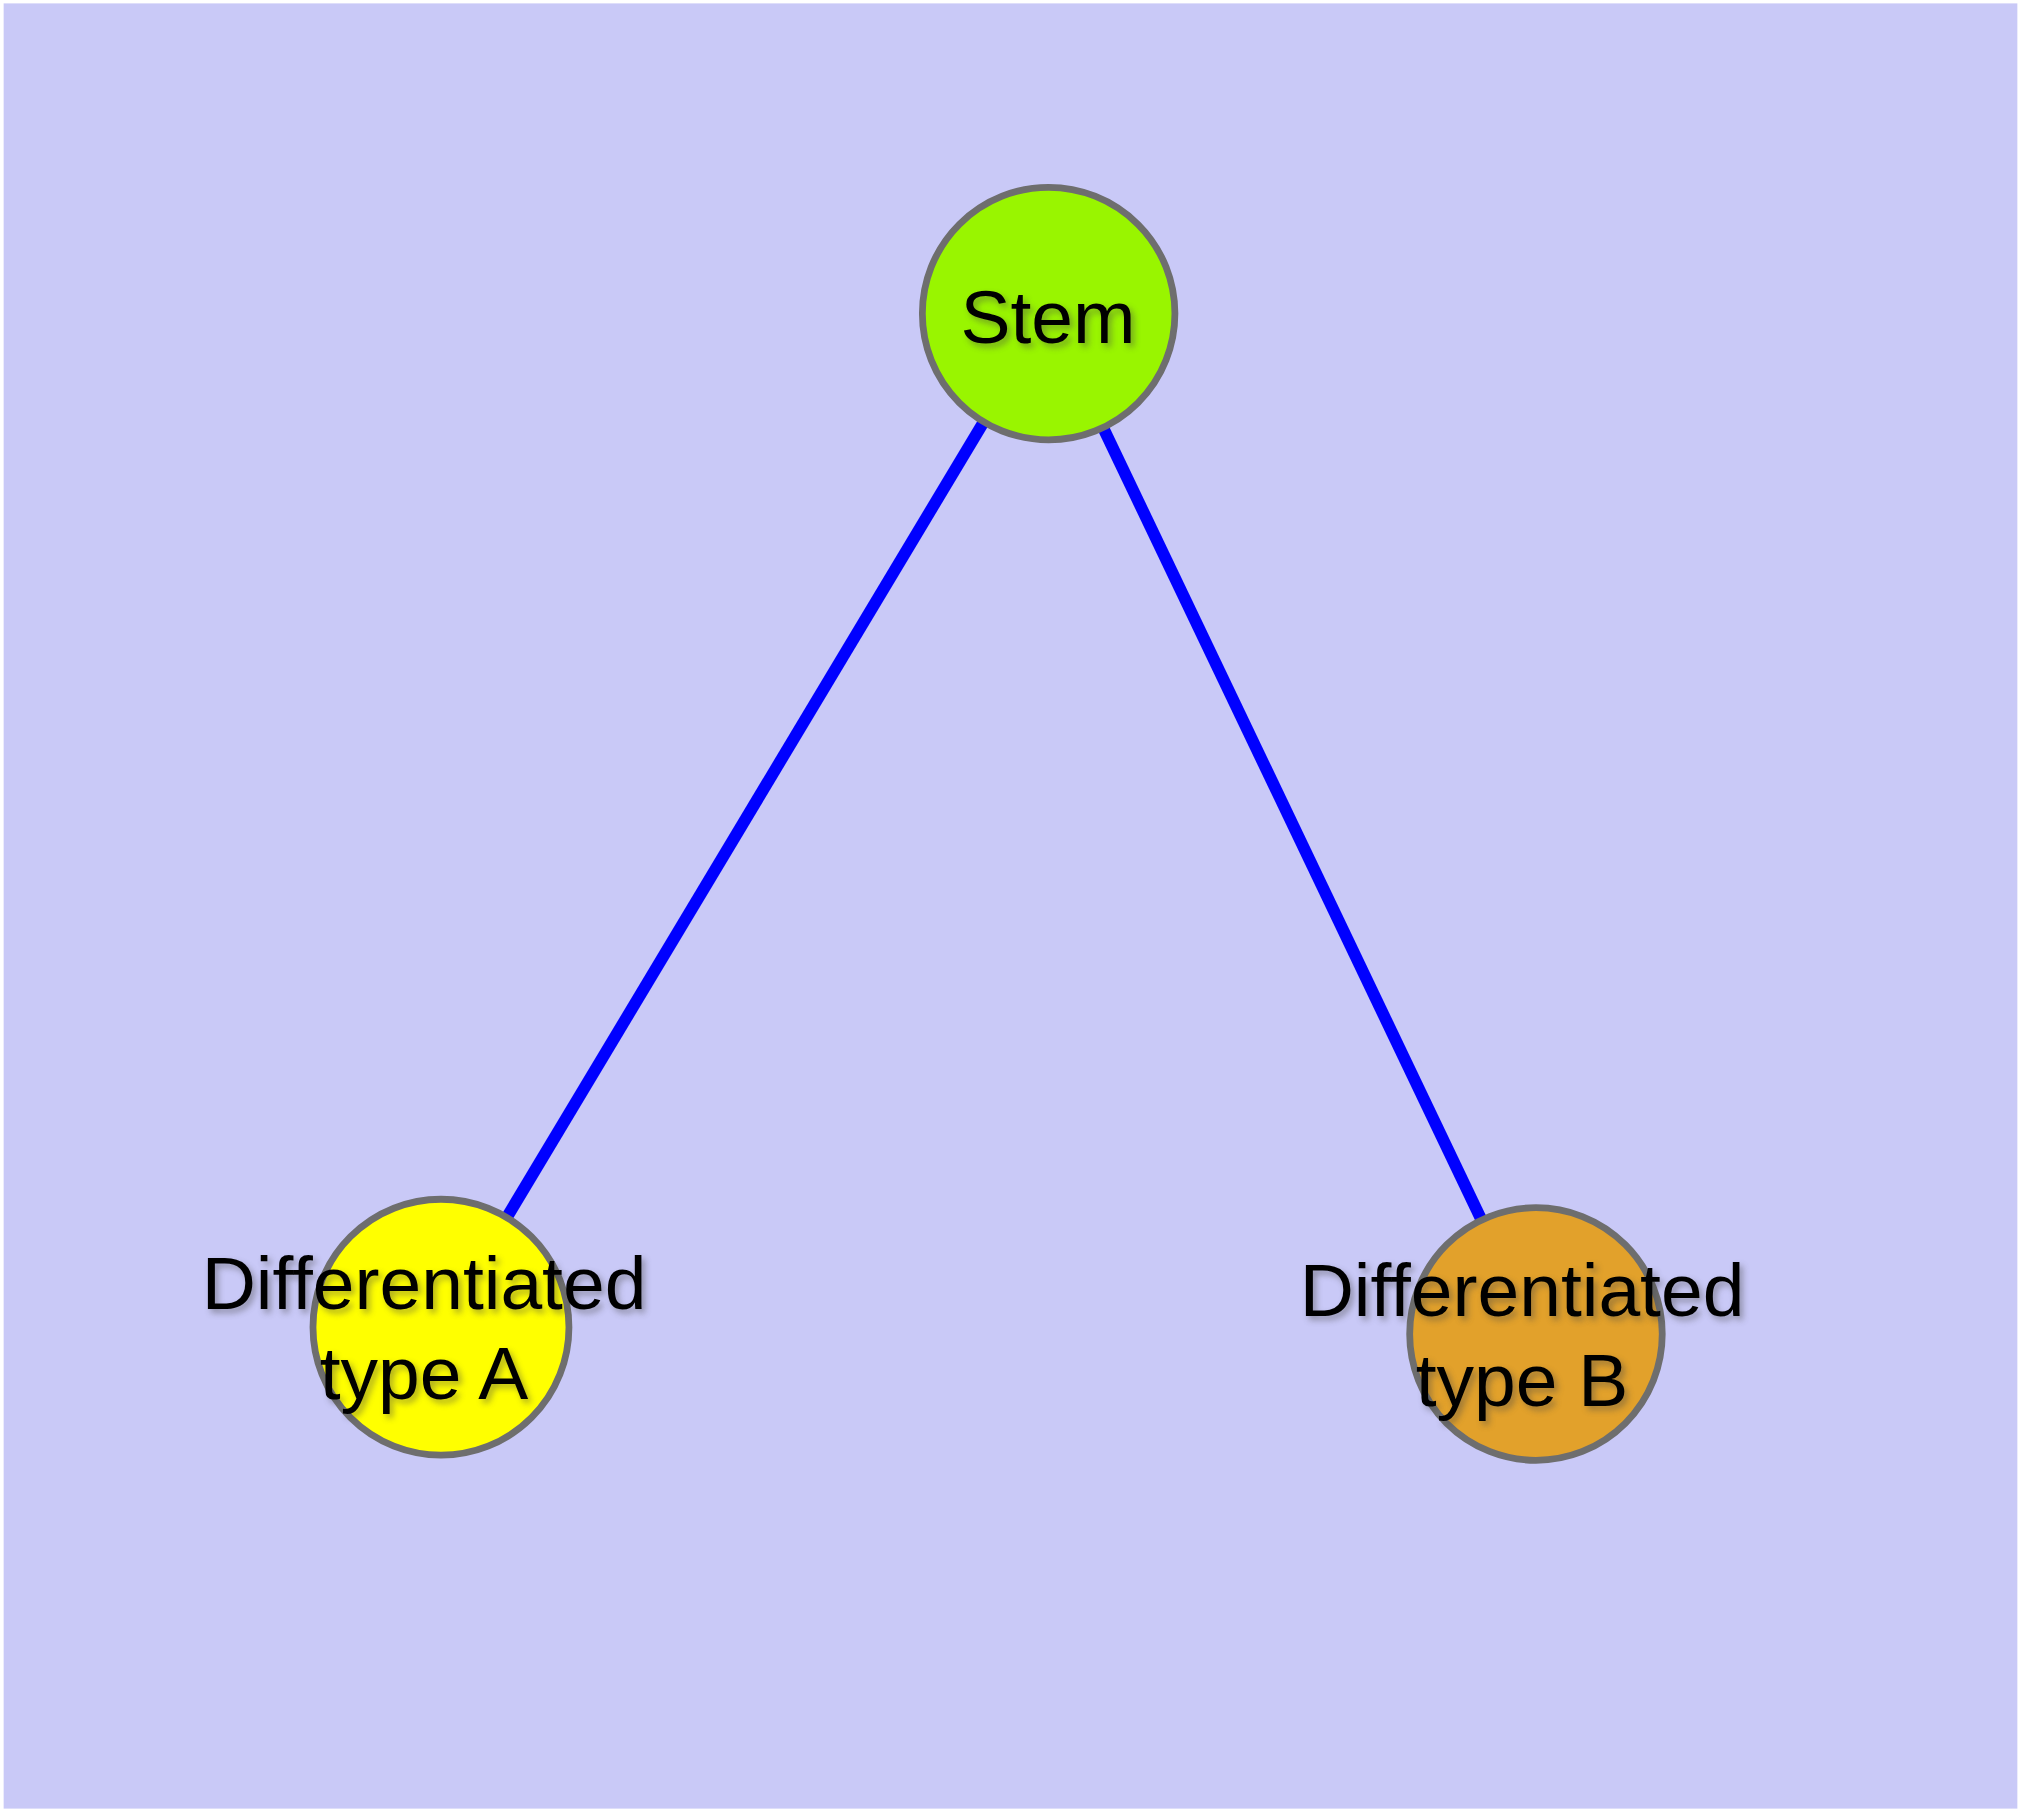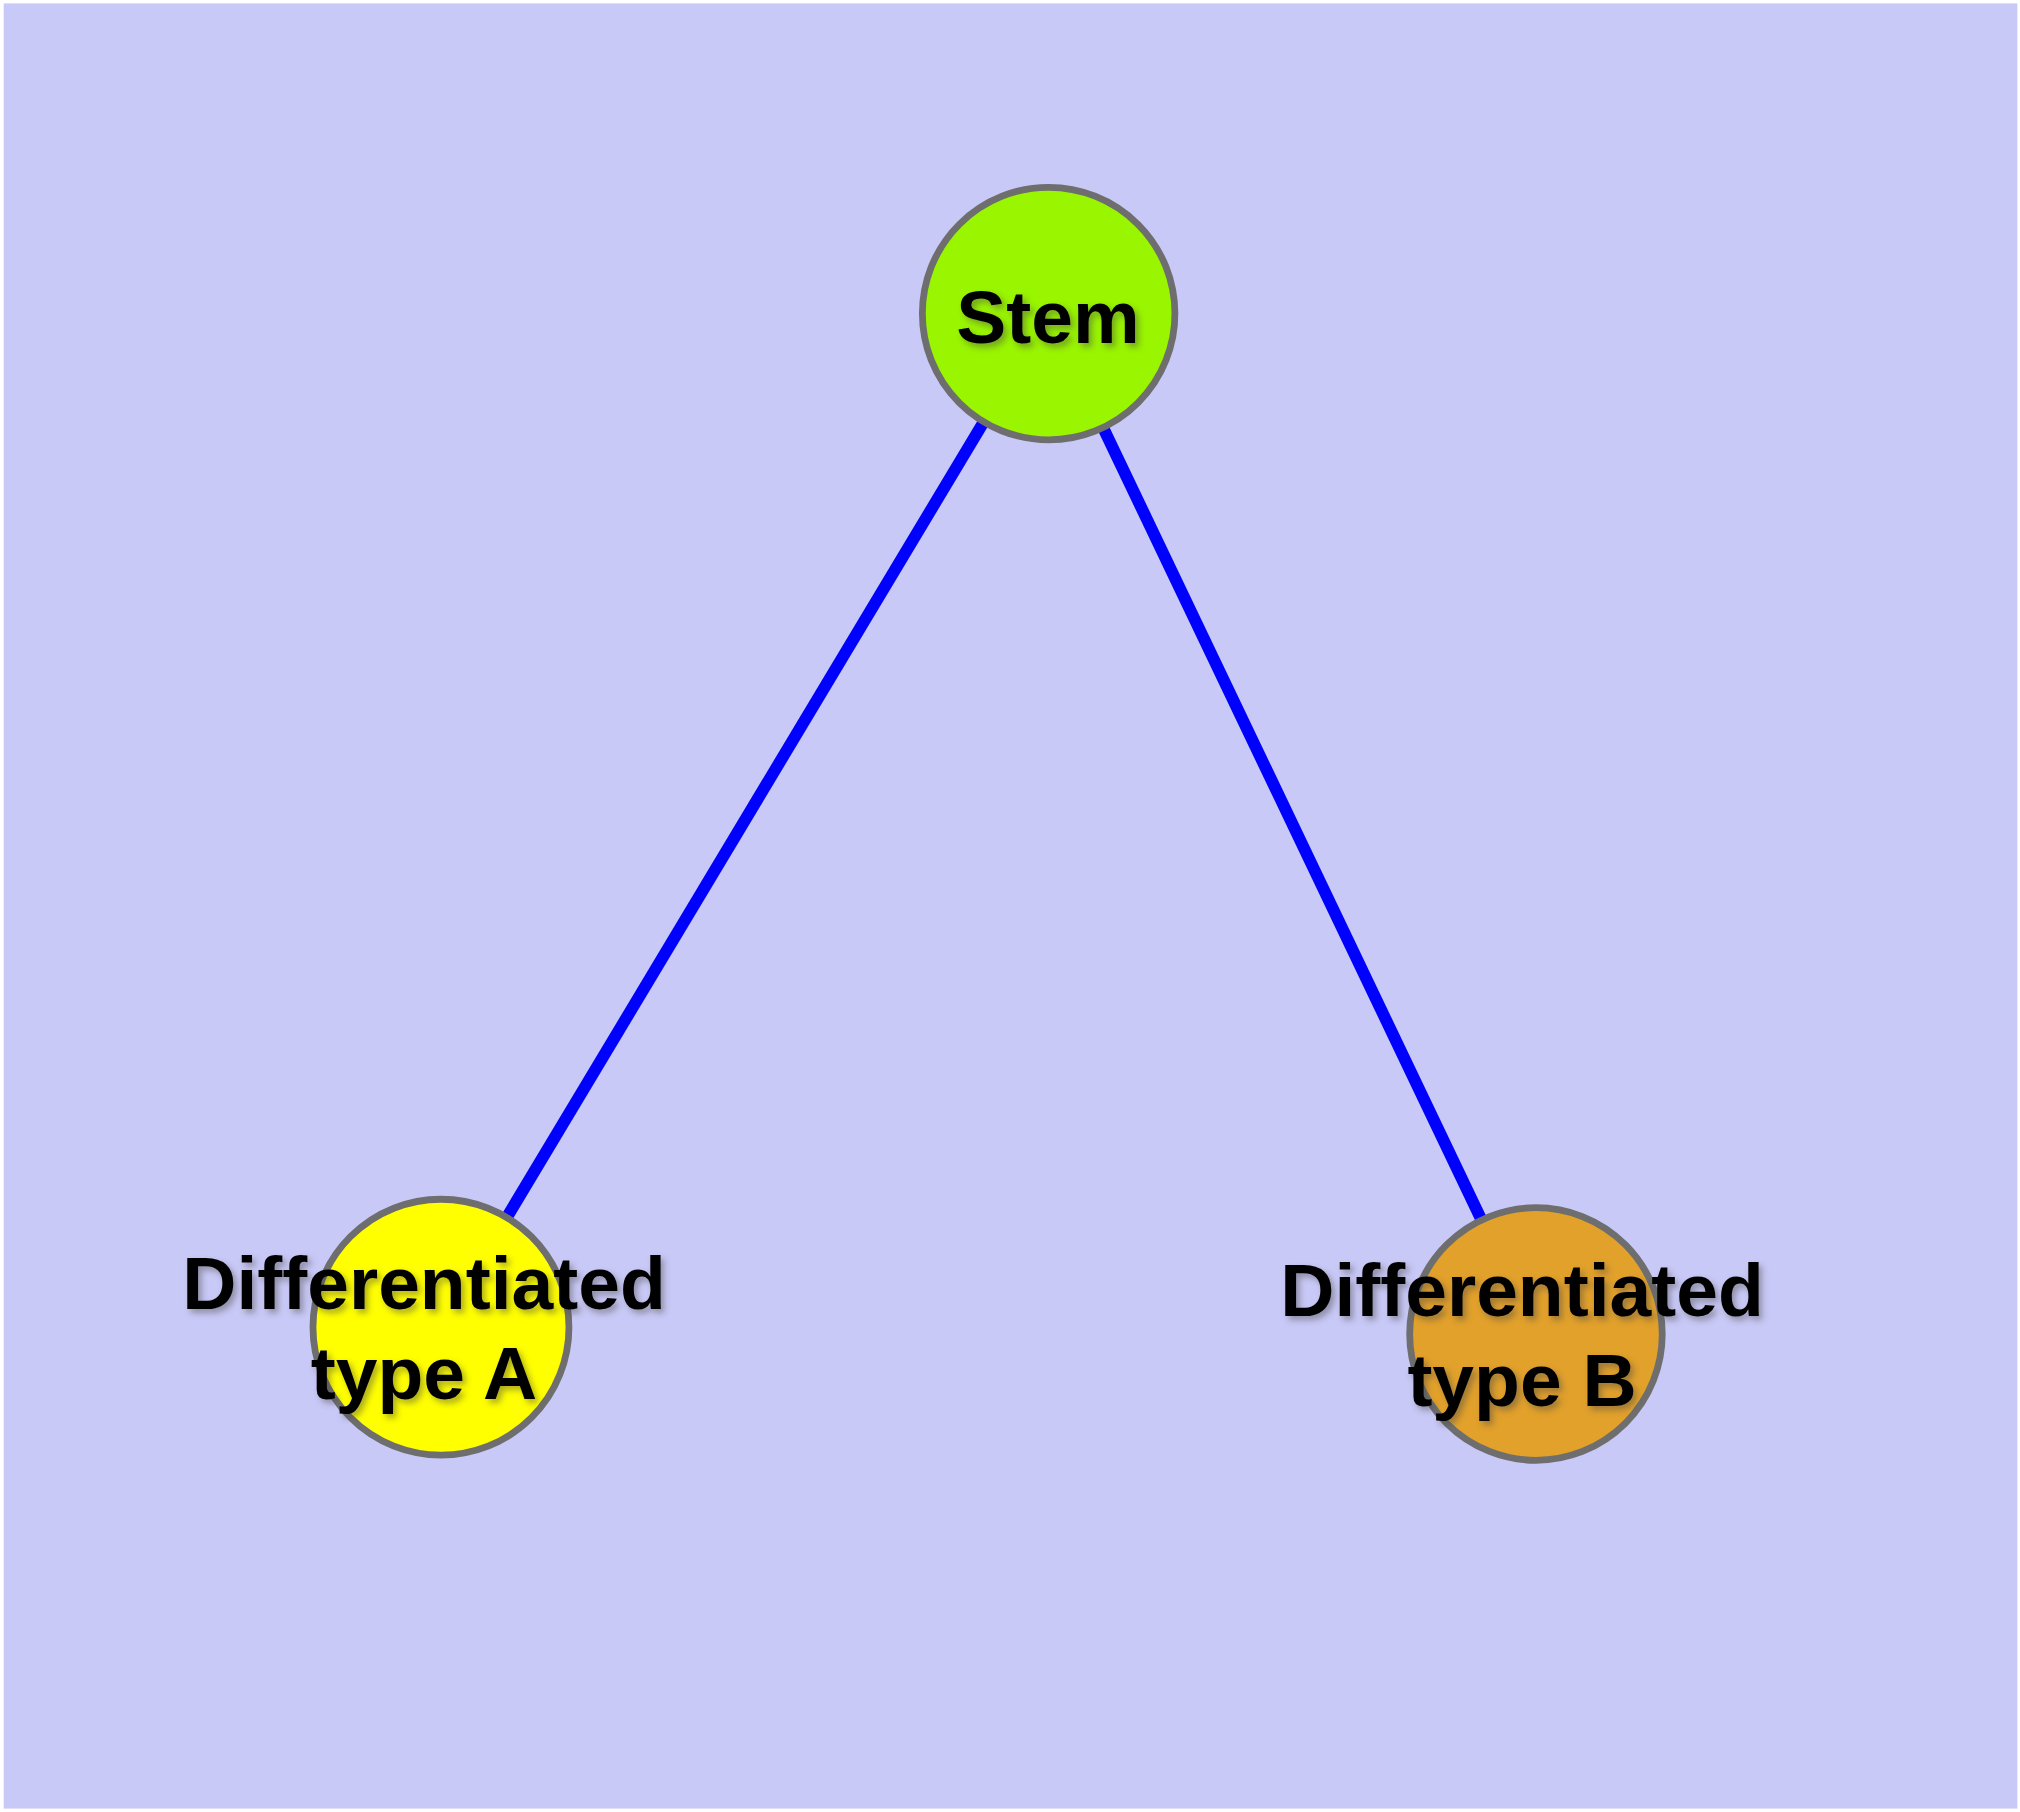--- a/index.html
+++ b/index.html
@@ -24,21 +24,21 @@
     top: 0;
     width: 2021px;
     height: 1812px;
     display: block;
   }
   .node-label {
     position: absolute;
     transform: translate(-50%, -50%);
     text-align: center;
     white-space: pre-line;
-    font-weight: bold;
+    font-weight: normal;
     font-size: 75px;
     line-height: 1.2;
     color: #000000;
     text-shadow: 3.4px 4.2px 6px rgba(70, 70, 70, 0.45);
     letter-spacing: 0px;
     pointer-events: none;
   }
   .node-label.stem { left: 1048px; top: 317px; }
   .node-label.type-a { left: 424px; top: 1328px; }
   .node-label.type-b { left: 1522px; top: 1335px; }

